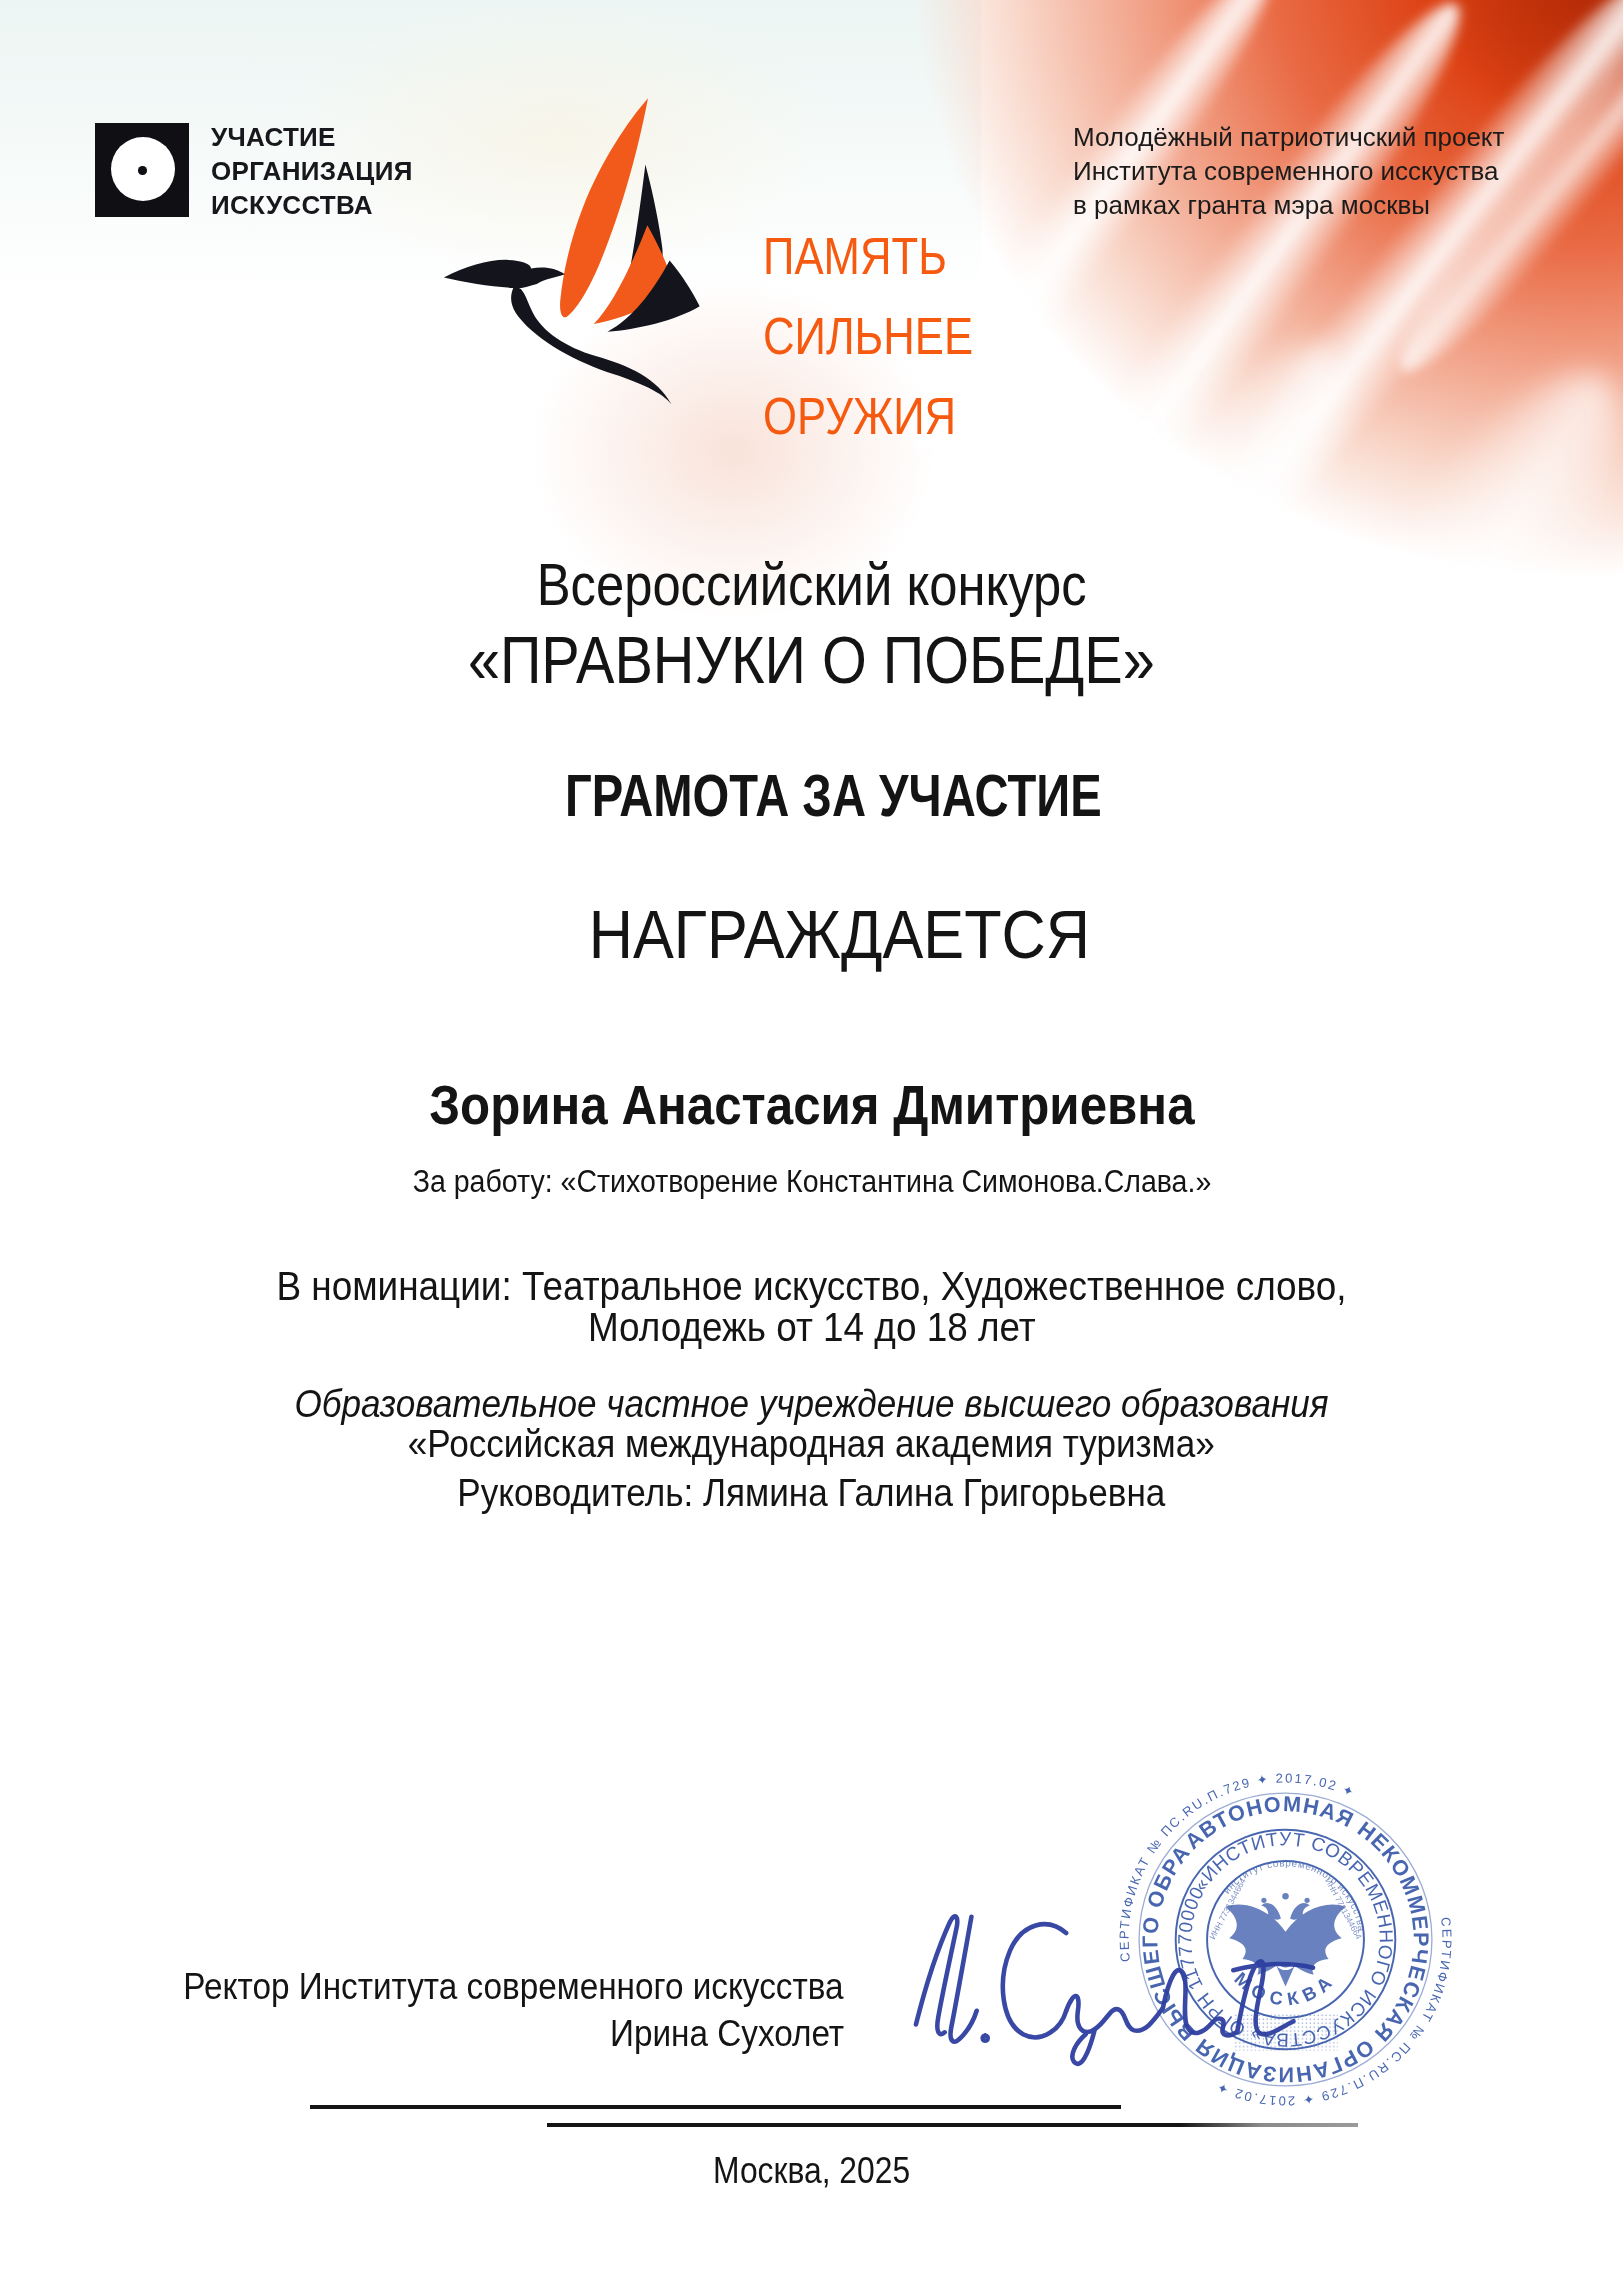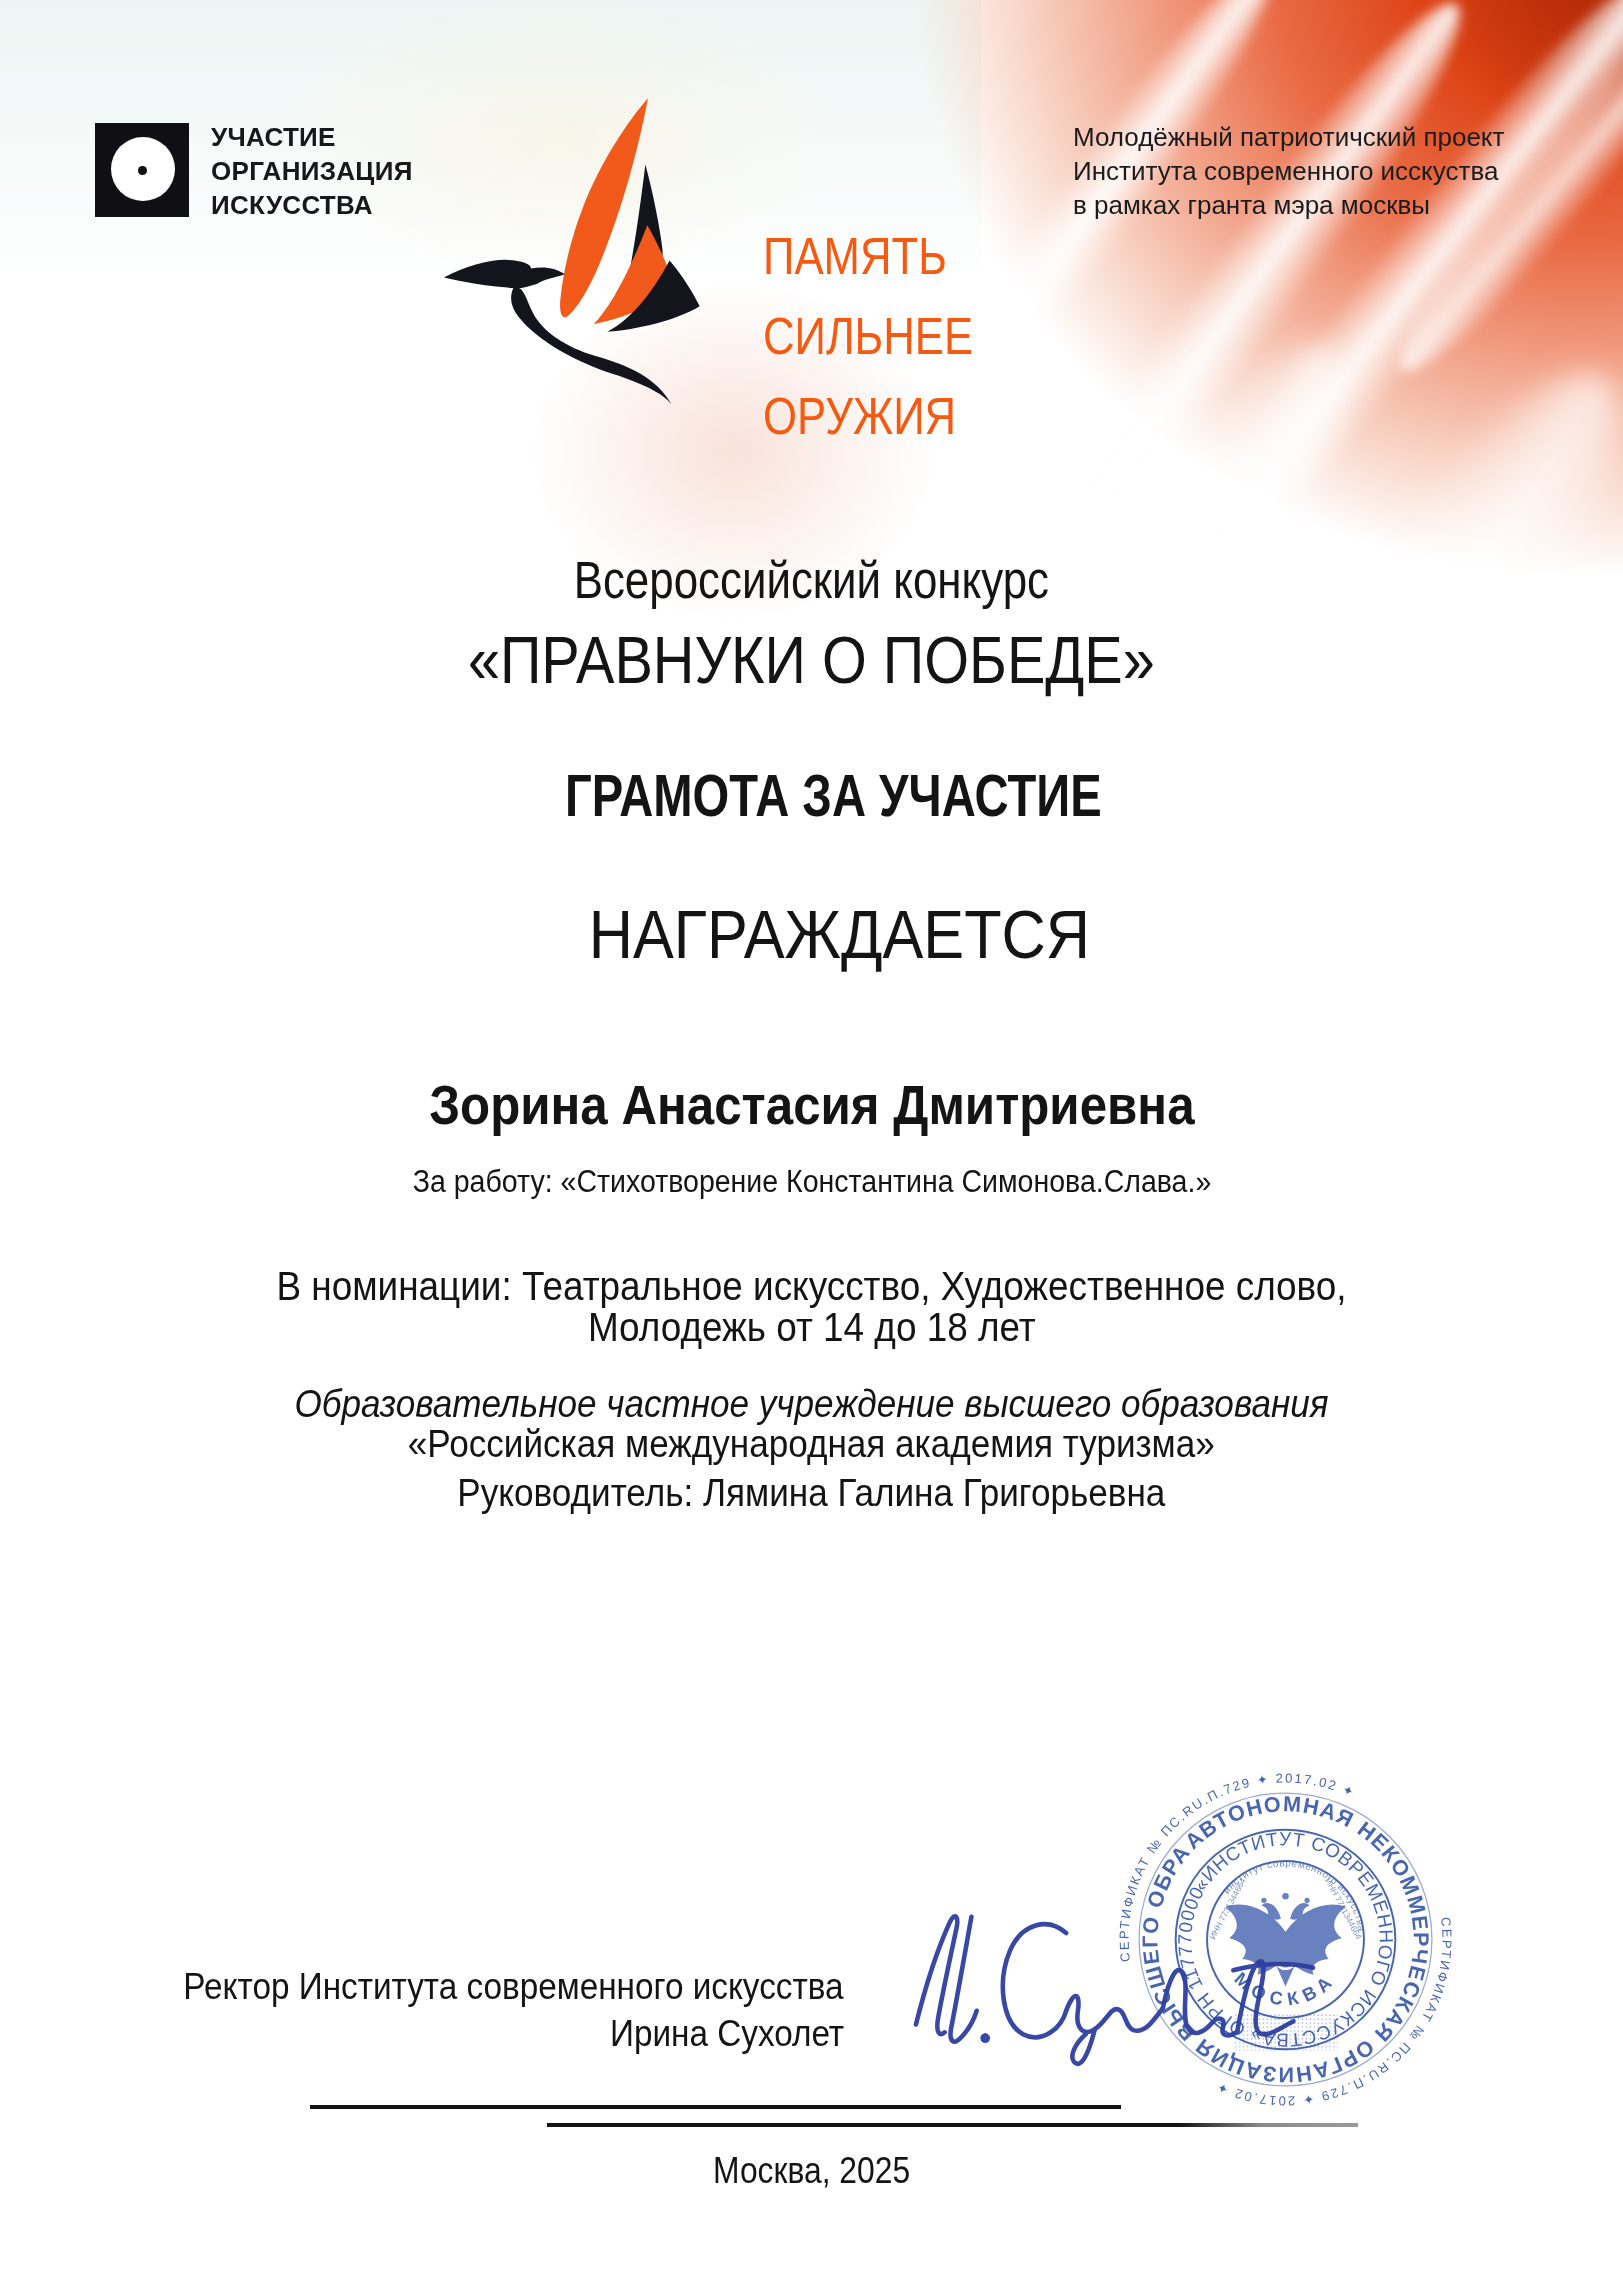--- a/index.html
+++ b/index.html
@@ -34,21 +34,21 @@
   #isi-logo-box{left:95px;top:123px;width:94px;height:94px;background:#101014;}
   #isi-logo-box .circle{position:absolute;left:15.7px;top:14.4px;width:64px;height:64px;border-radius:50%;background:#ffffff;}
   #isi-logo-box .dot{position:absolute;left:43px;top:43px;width:8.5px;height:8.5px;border-radius:50%;background:#101014;}
   .isi-text{left:211px;top:120px;font-size:26px;line-height:34px;font-weight:600;letter-spacing:0.3px;color:#17171c;white-space:nowrap;}
   .note{left:1073px;top:120px;font-size:26px;line-height:34px;color:#1b1b1b;white-space:nowrap;}
   .brand{left:763px;top:216px;color:#f65a10;font-size:52px;line-height:80px;font-weight:500;}
   .brand .ln{display:block;transform:scaleX(.84);transform-origin:left top;white-space:nowrap;}
   
   .row{position:absolute;left:0;width:100%;text-align:center;white-space:nowrap;}
   .cx{display:inline-block;transform:scaleX(.86);transform-origin:center;white-space:nowrap;}
-  .contest1{top:551px;font-size:51px;text-decoration:underline;}
+  .contest1{top:551px;font-size:59px;text-decoration:underline;}
   .contest2{top:621px;font-size:67px;}
   .award{top:762px;font-size:59px;font-weight:700;margin-left:22px;}
   .award .cx{transform:scaleX(.80);}
   .awarded{top:895px;font-size:68px;padding-left:28px;}
   .awarded .cx{transform:scaleX(.90);}
   .name{top:1072px;font-size:56px;font-weight:700;}
   .name .cx{transform:scaleX(.88);}
   .work{top:1164px;font-size:31px;}
   .work .cx{transform:scaleX(.92);}
   .small{font-size:41px;}

